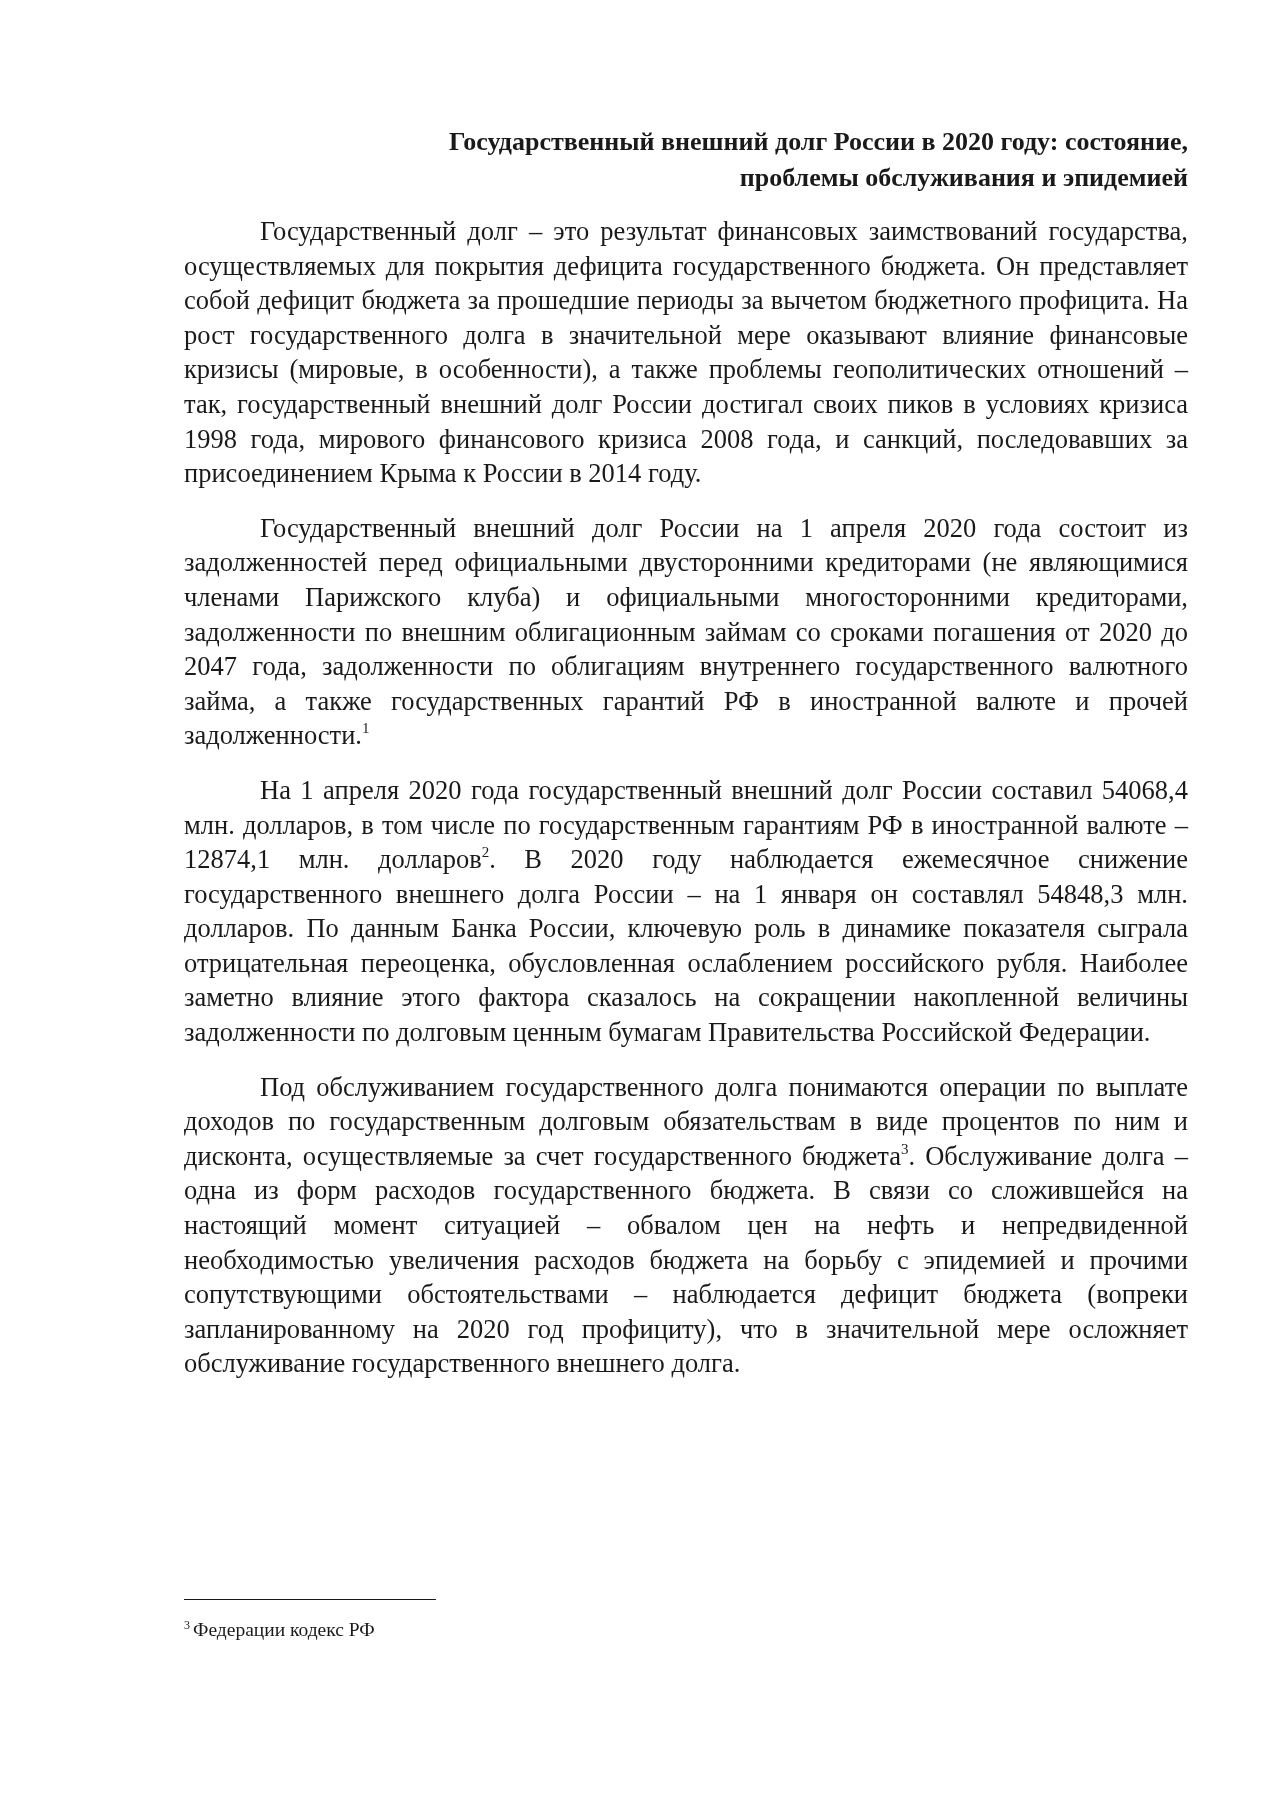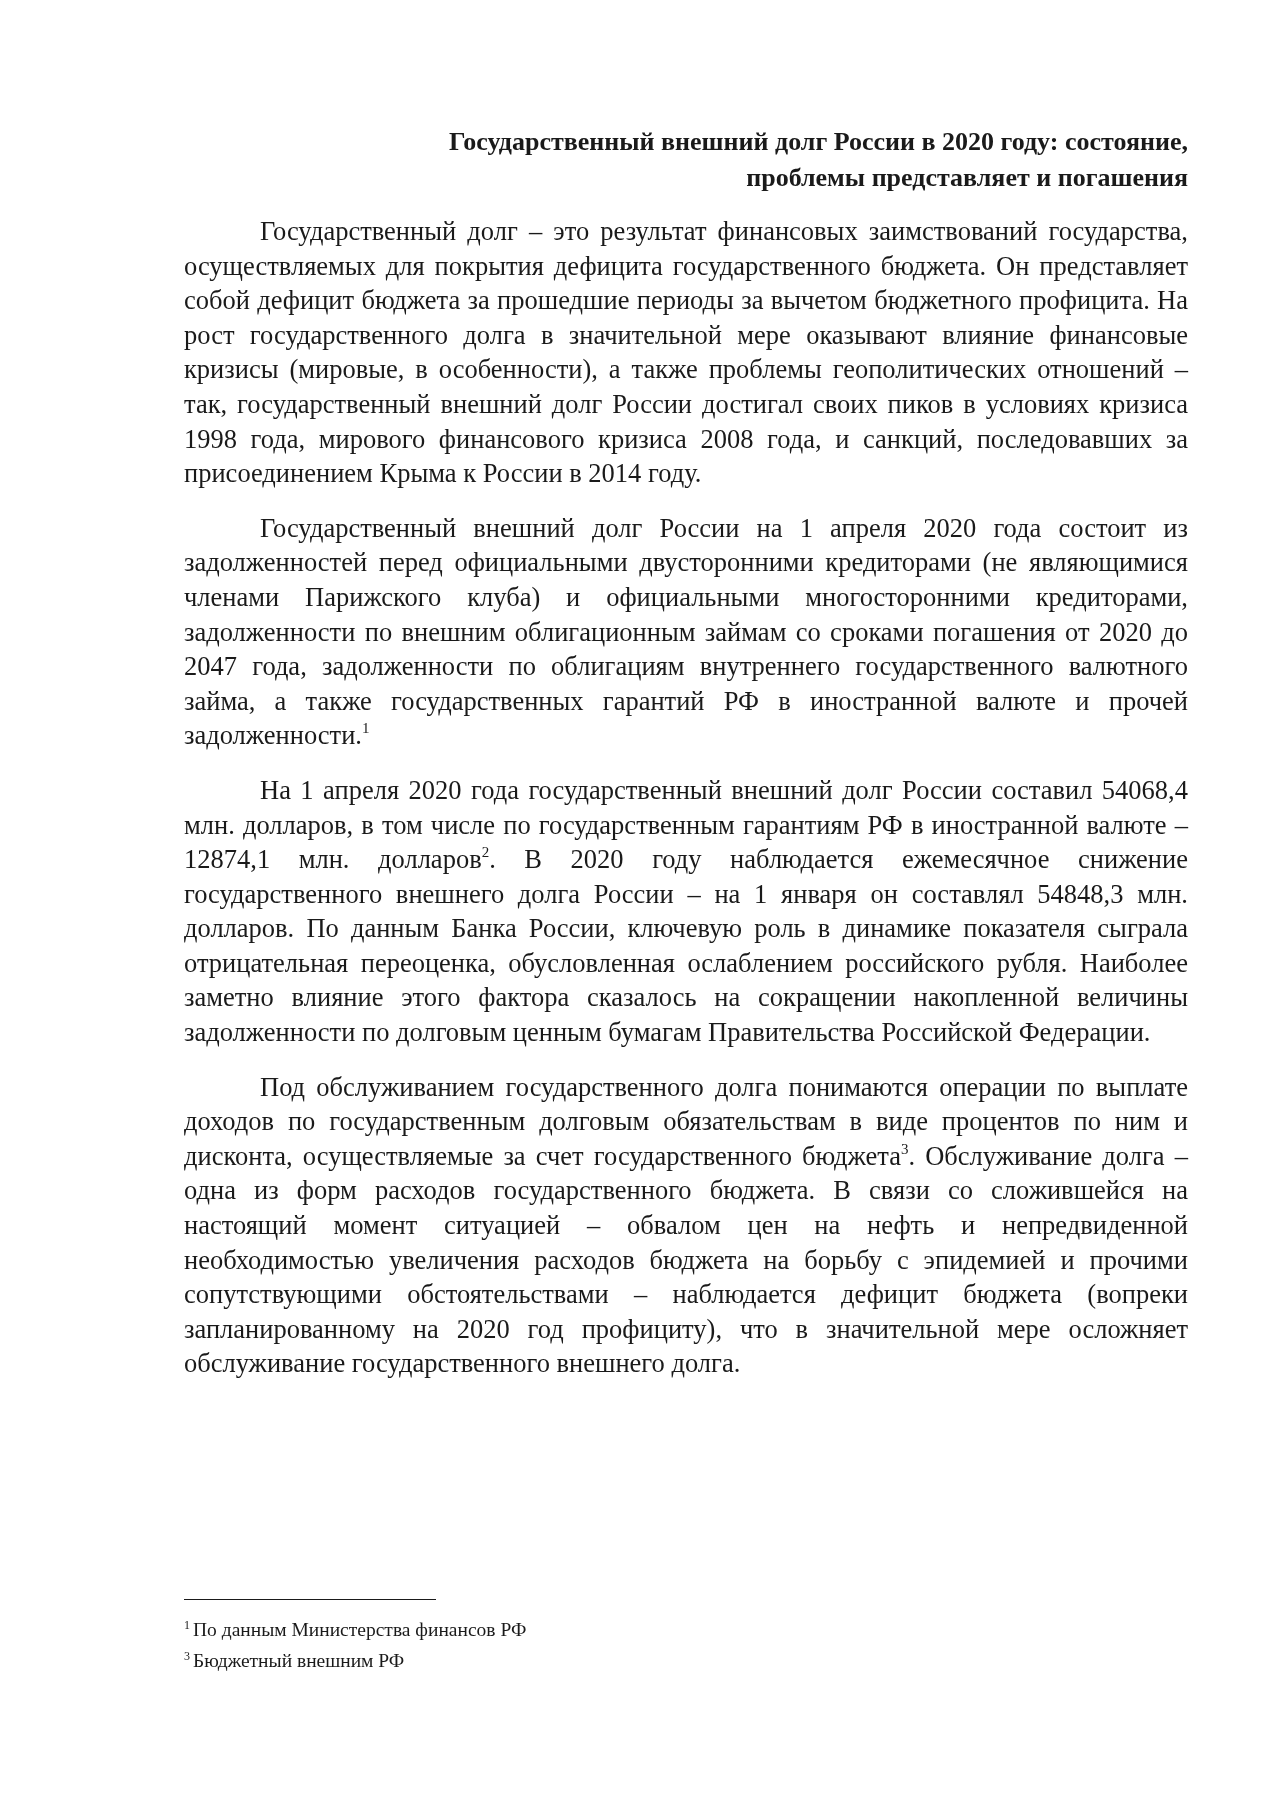--- a/index.html
+++ b/index.html
@@ -29,32 +29,31 @@
     .footnotes { position: absolute; left: 0; top: 1612px; width: 800px; }
     .footnote { font-size: 19.5px; line-height: 26px; margin: 0; }
     .footnote .num { font-size: 12px; vertical-align: 7px; margin-right: 3px; }
   </style>
 </head>
 <body>
 
 <div class="page">
   <div class="title">
     <div>Государственный внешний долг России в 2020 году: состояние,</div>
-    <div>проблемы представляет и погашения</div>
+    <div>проблемы обслуживания и эпидемией</div>
   </div>
 
   <div class="body">
     <p class="para"><span>Государственный долг – это результат финансовых заимствований государства, осуществляемых для покрытия дефицита государственного бюджета. Он представляет собой дефицит бюджета за прошедшие периоды за вычетом бюджетного профицита. На рост государственного долга в значительной мере оказывают влияние финансовые кризисы (мировые, в особенности), а также проблемы геополитических отношений – так, государственный внешний долг России достигал своих пиков в условиях кризиса 1998 года, мирового финансового кризиса 2008 года, и санкций, последовавших за присоединением Крыма к России в 2014 году.</span></p>
 
     <p class="para"><span>Государственный внешний долг России на 1 апреля 2020 года состоит из задолженностей перед официальными двусторонними кредиторами (не являющимися членами Парижского клуба) и официальными многосторонними кредиторами, задолженности по внешним облигационным займам со сроками погашения от 2020 до 2047 года, задолженности по облигациям внутреннего государственного валютного займа, а также государственных гарантий РФ в иностранной валюте и прочей задолженности.</span><sup class="fn">1</sup><span></span></p>
 
     <p class="para"><span>На 1 апреля 2020 года государственный внешний долг России составил 54068,4 млн. долларов, в том числе по государственным гарантиям РФ в иностранной валюте – 12874,1 млн. долларов</span><sup class="fn">2</sup><span>. В 2020 году наблюдается ежемесячное снижение государственного внешнего долга России – на 1 января он составлял 54848,3 млн. долларов. По данным Банка России, ключевую роль в динамике показателя сыграла отрицательная переоценка, обусловленная ослаблением российского рубля. Наиболее заметно влияние этого фактора сказалось на сокращении накопленной величины задолженности по долговым ценным бумагам Правительства Российской Федерации.</span></p>
 
     <p class="para"><span>Под обслуживанием государственного долга понимаются операции по выплате доходов по государственным долговым обязательствам в виде процентов по ним и дисконта, осуществляемые за счет государственного бюджета</span><sup class="fn">3</sup><span>. Обслуживание долга – одна из форм расходов государственного бюджета. В связи со сложившейся на настоящий момент ситуацией – обвалом цен на нефть и непредвиденной необходимостью увеличения расходов бюджета на борьбу с эпидемией и прочими сопутствующими обстоятельствами – наблюдается дефицит бюджета (вопреки запланированному на 2020 год профициту), что в значительной мере осложняет обслуживание государственного внешнего долга.</span></p>
   </div>
 
   <div class="fn-rule"></div>
 
   <div class="footnotes">
-    <p class="footnote"><span class="num">1</span><span>По данным Министерства финансов РФ</span></p>
-    <p class="footnote"><span class="num">3</span><span>Бюджетный внешним РФ</span></p>
+    <p class="footnote"><span class="num">3</span><span>Федерации кодекс РФ</span></p>
   </div>
 </div>
 
 </body></html>

